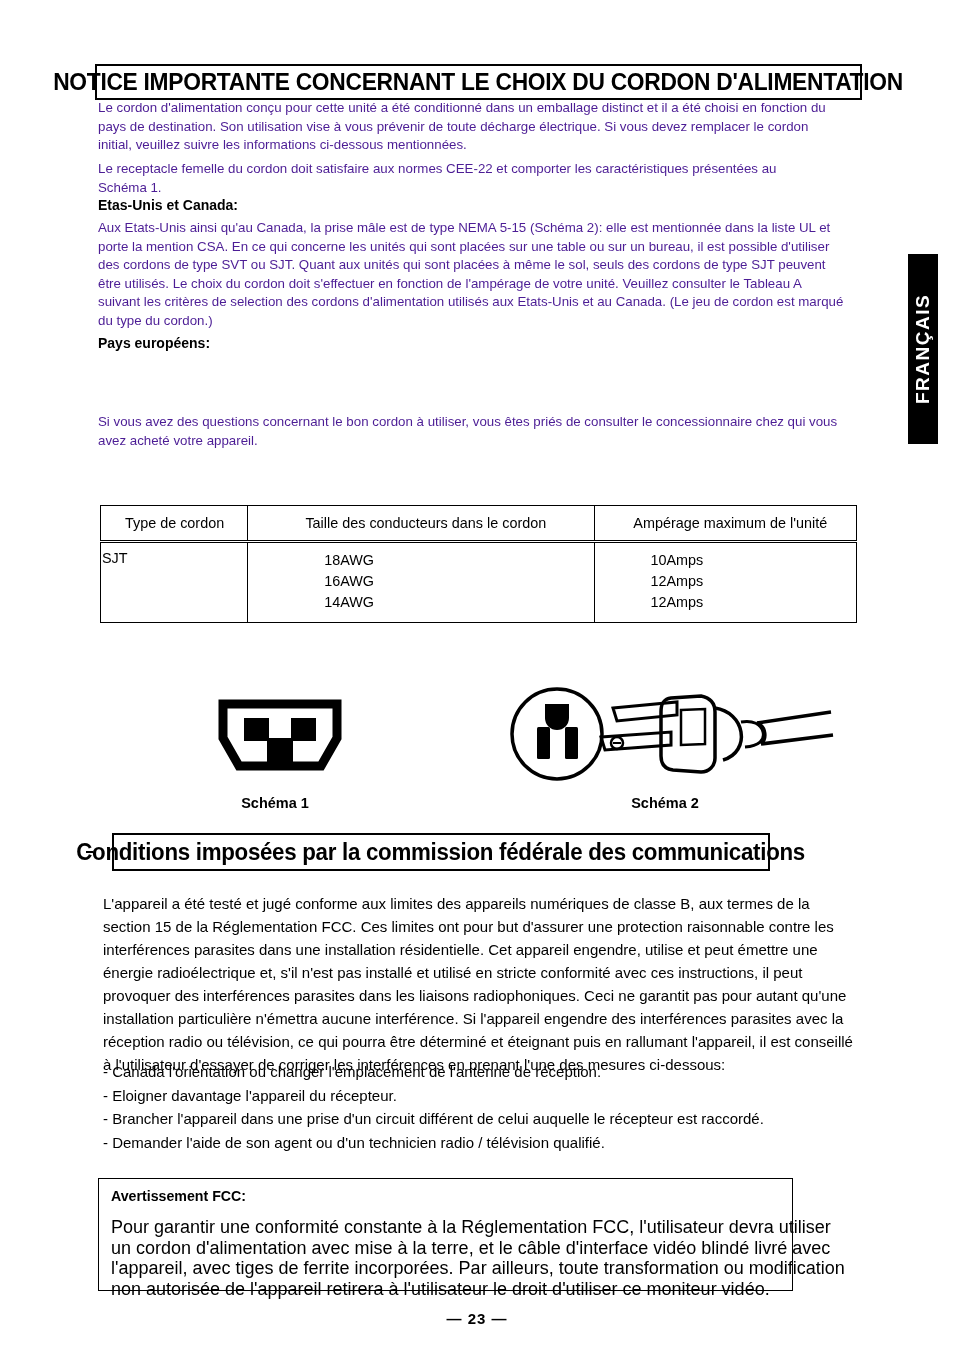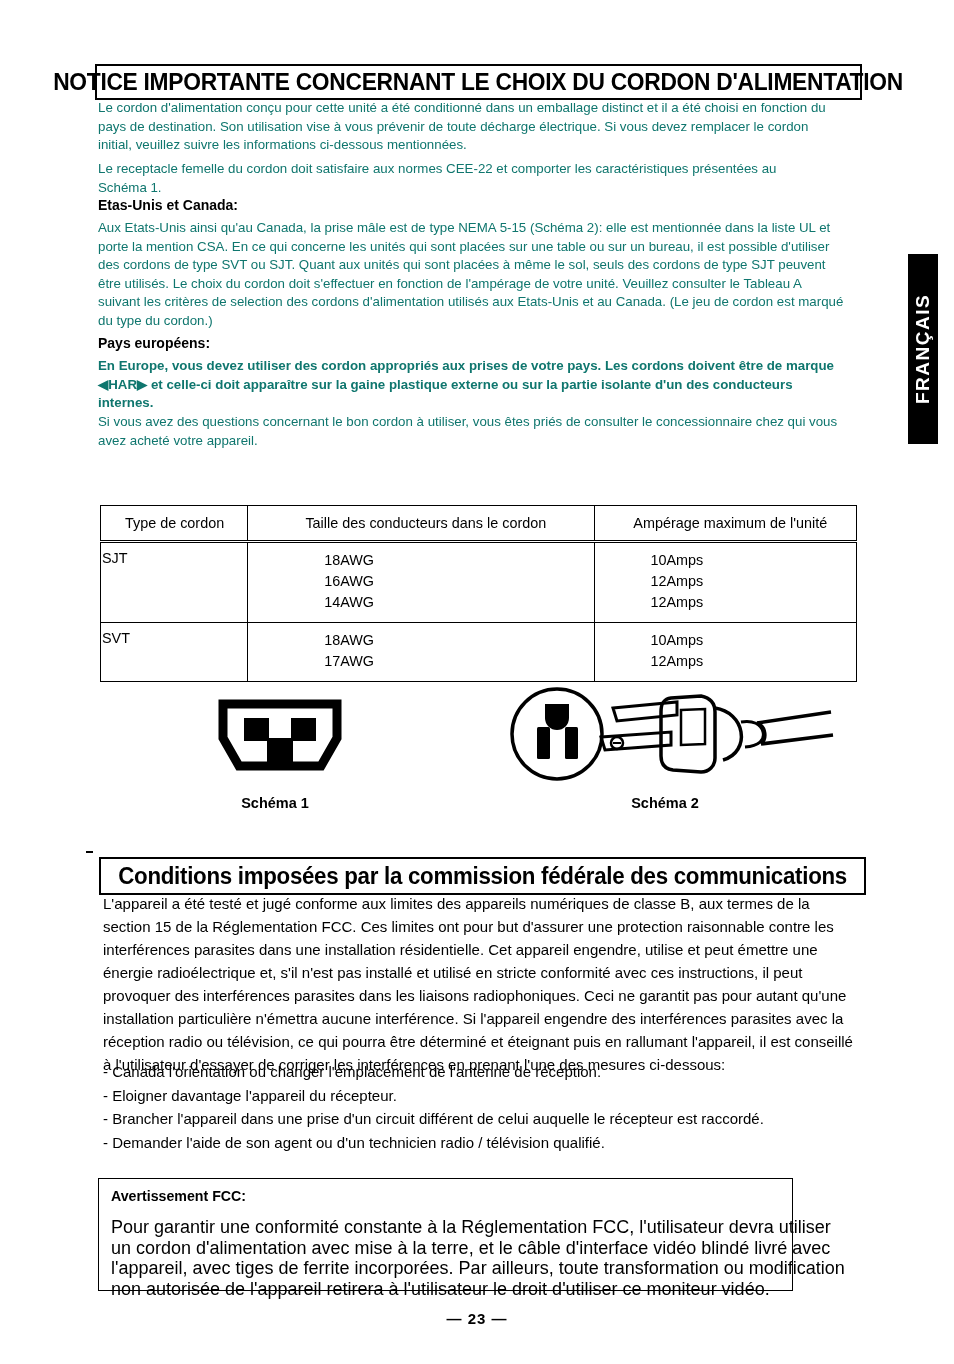--- a/index.html
+++ b/index.html
@@ -62,41 +62,41 @@
     transform: scaleX(0.97);
     white-space: nowrap;
   }
   #banner-power {
     left: 95px; top: 64px;
     width: 767px; height: 36px;
   }
   #banner-power .banner-text { font-size: 23.5px; }
 
   #banner-fcc {
-    left: 99px; top: 833px;
-    width: 767px; height: 38px; margin-top: 24px;
+    left: 112px; top: 833px;
+    width: 658px; height: 38px;
   }
   #banner-fcc .banner-text { font-size: 23px; }
 
   .tick-mark {
     position: absolute;
     left: 86px;
     top: 851px;
     width: 7px;
     height: 2px;
     background: #000;
   }
 
   
   .para {
     position: absolute;
     font-size: 13.3px;
     line-height: 18.5px;
     text-align: left;
-    color: #0f766e;
+    color: #4c1d95;
   }
   .heading-inline {
     position: absolute;
     font-size: 14px;
     font-weight: bold;
     line-height: 18px;
   }
 
   #p-intro   { left: 98px; top: 99px;  width: 730px; }
   #p-recept  { left: 98px; top: 160px; width: 730px; }
@@ -235,21 +235,20 @@
     <span class="banner-text">NOTICE IMPORTANTE CONCERNANT LE CHOIX DU CORDON D'ALIMENTATION</span>
   </div>
 
   <div class="para" id="p-intro">Le cordon d'alimentation conçu pour cette unité a été conditionné dans un emballage distinct et il a été choisi en fonction du pays de destination. Son utilisation vise à vous prévenir de toute décharge électrique. Si vous devez remplacer le cordon initial, veuillez suivre les informations ci-dessous mentionnées.</div>
   <div class="para" id="p-recept">Le receptacle femelle du cordon doit satisfaire aux normes CEE-22 et comporter les caractéristiques présentées au Schéma 1.</div>
 
   <div class="heading-inline" id="h-usa">Etas-Unis et Canada:</div>
   <div class="para" id="p-usa">Aux Etats-Unis ainsi qu'au Canada, la prise mâle est de type NEMA 5-15 (Schéma 2): elle est mentionnée dans la liste UL et porte la mention CSA. En ce qui concerne les unités qui sont placées sur une table ou sur un bureau, il est possible d'utiliser des cordons de type SVT ou SJT. Quant aux unités qui sont placées à même le sol, seuls des cordons de type SJT peuvent être utilisés. Le choix du cordon doit s'effectuer en fonction de l'ampérage de votre unité. Veuillez consulter le Tableau A suivant les critères de selection des cordons d'alimentation utilisés aux Etats-Unis et au Canada. (Le jeu de cordon est marqué du type du cordon.)</div>
 
   <div class="heading-inline" id="h-euro">Pays européens:</div>
-  <div class="para" id="p-euro">En Europe, vous devez utiliser des cordon appropriés aux prises de votre pays. Les cordons doivent être de marque ◀HAR▶ et celle-ci doit apparaître sur la gaine plastique externe ou sur la partie isolante d'un des conducteurs internes.</div>
 
   <div class="para" id="p-quest">Si vous avez des questions concernant le bon cordon à utiliser, vous êtes priés de consulter le concessionnaire chez qui vous avez acheté votre appareil.</div>
 
 
   <table class="tbl">
     <thead>
       <tr>
         <td class="c0">Type de cordon</td>
         <td class="c1">Taille des conducteurs dans le cordon</td>
         <td class="c2">Ampérage maximum de l'unité</td>
@@ -258,27 +257,20 @@
     <tbody>
       <tr>
         <td class="c0">SJT</td>
         <td class="c1 cellline">18AWG
 16AWG
 14AWG</td>
         <td class="c2 cellline">10Amps
 12Amps
 12Amps</td>
       </tr>
-      <tr>
-        <td class="c0">SVT</td>
-        <td class="c1 cellline">18AWG
-17AWG</td>
-        <td class="c2 cellline">10Amps
-12Amps</td>
-      </tr>
     </tbody>
   </table>
 
   <div class="schem-wrap">
 
     <svg id="schema1-art" width="130" height="100" viewBox="0 0 130 100">
       <path d="M8 14 L122 14 L122 48 L106 76 L24 76 L8 48 Z" fill="none" stroke="#000" stroke-width="9" stroke-linejoin="miter"></path>
       <rect x="29" y="28" width="25" height="23" fill="#000"></rect>
       <rect x="76" y="28" width="25" height="23" fill="#000"></rect>
       <rect x="52" y="48" width="26" height="24" fill="#000"></rect>

